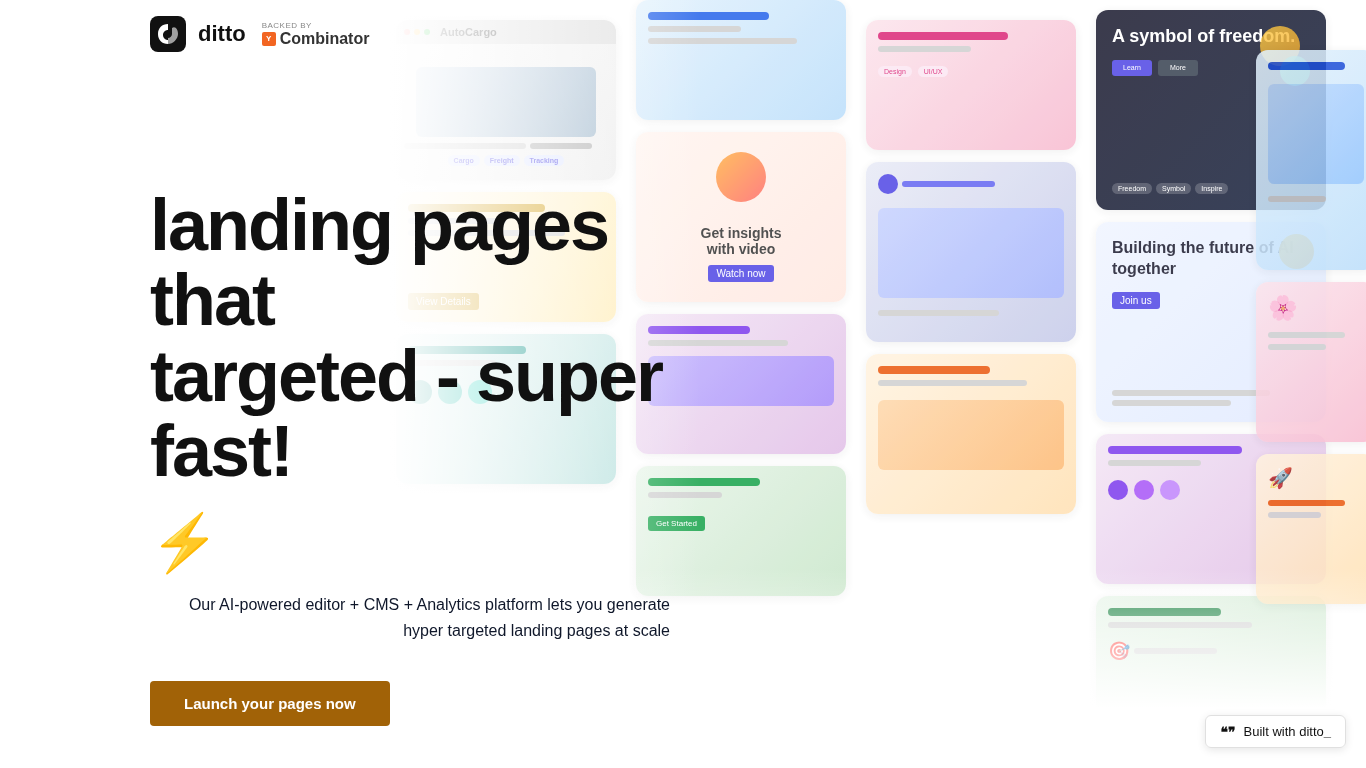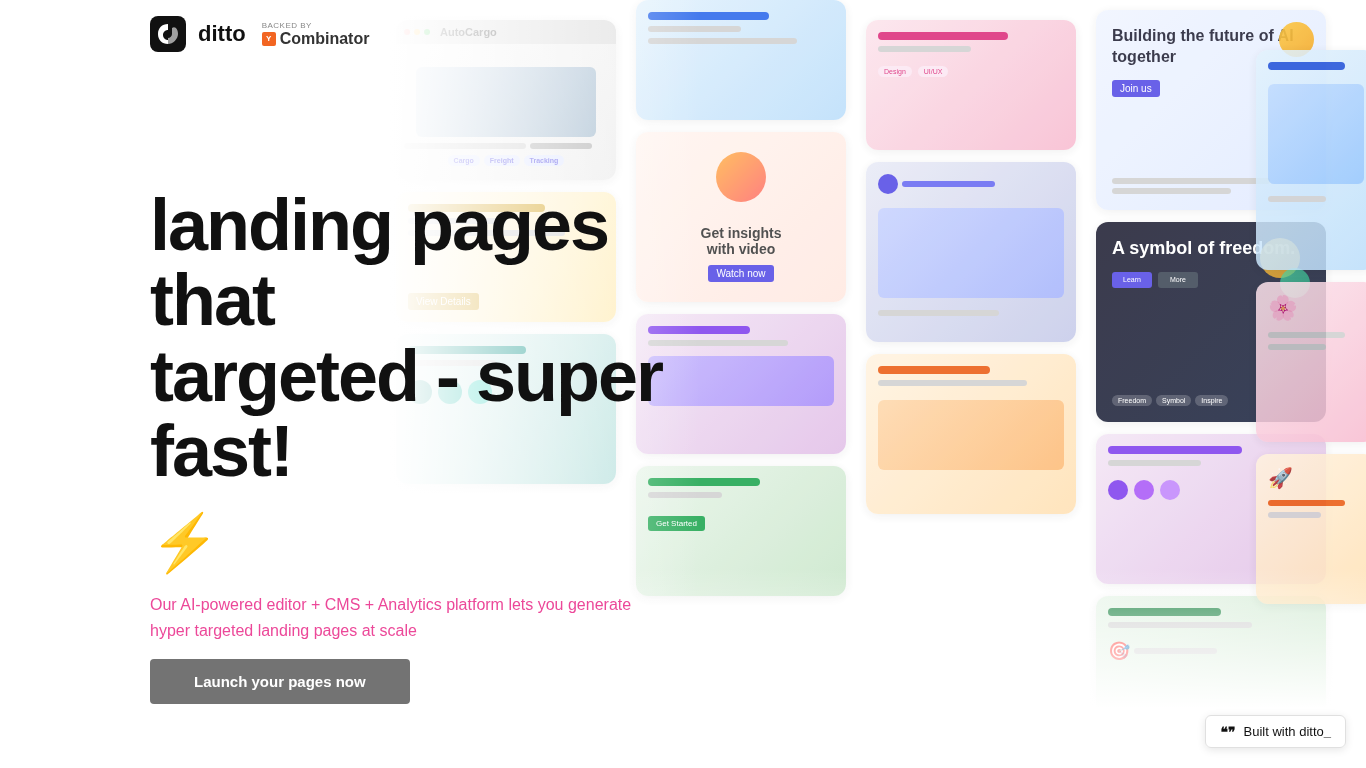--- a/index.html
+++ b/index.html
@@ -280,32 +280,33 @@
     
     .lightning-emoji {
       font-size: 56px;
       margin-bottom: 16px;
       display: block;
     }
 
     
     .subheadline {
       font-size: 16px;
-      color: #ec4899;
+      color: #0f172a;
       line-height: 1.6;
-      margin-bottom: 16px;
+      margin-bottom: 38px;
       max-width: 520px;
+      text-align: right;
     }
 
     
     .cta-button {
       display: inline-block;
-      background: #737373;
+      background: #a16207;
       color: #fff;
-      padding: 14px 44px;
+      padding: 14px 34px;
       border-radius: 4px;
       font-size: 15px;
       font-weight: 600;
       cursor: pointer;
       border: none;
       width: fit-content;
     }
 
     
     .built-with-badge {
@@ -464,47 +465,47 @@
       <div class="mini-text-line" style="width:65%;height:6px;margin-top:6px;"></div>
     </div>
     <div class="mosaic-card card-generic card-g7" style="width:210px;height:160px;">
       <div class="mini-text-line" style="width:60%;height:8px;background:#ea580c;border-radius:4px;"></div>
       <div class="mini-text-line" style="width:80%;height:6px;"></div>
       <div class="mini-img-placeholder" style="width:100%;height:70px;background:linear-gradient(135deg,#fed7aa,#fdba74);border-radius:6px;margin-top:8px;"></div>
     </div>
   </div>
 
   <div class="mosaic-col col-5" style="top:-10px;">
-    <div class="mosaic-card card-building-ai" style="width:230px;height:200px;">
-      <div class="building-title">Building the future of AI together</div>
-      <div style="display:flex;gap:4px;margin-top:4px;">
-        <div class="mini-button">Join us</div>
-      </div>
-      <div style="position:absolute;right:12px;top:12px;">
-        <div style="width:35px;height:35px;border-radius:50%;background:linear-gradient(135deg,#fbbf24,#f59e0b);opacity:0.9;"></div>
-      </div>
-      <div style="margin-top:auto;">
-        <div class="mini-text-line" style="width:80%;height:6px;"></div>
-        <div class="mini-text-line" style="width:60%;height:6px;margin-top:4px;"></div>
-      </div>
-    </div>
     <div class="mosaic-card card-freedom" style="width:230px;height:200px;">
       <div class="freedom-title">A symbol of freedom.</div>
       <div style="display:flex;gap:6px;margin-top:4px;">
         <div style="width:40px;height:16px;background:#4f46e5;border-radius:3px;font-size:7px;color:#fff;display:flex;align-items:center;justify-content:center;">Learn</div>
         <div style="width:40px;height:16px;background:#374151;border-radius:3px;font-size:7px;color:#fff;display:flex;align-items:center;justify-content:center;">More</div>
       </div>
       <div style="position:absolute;right:16px;top:16px;">
         <div style="width:40px;height:40px;border-radius:50%;background:linear-gradient(135deg,#fbbf24,#f59e0b);opacity:0.8;"></div>
         <div style="width:30px;height:30px;border-radius:50%;background:linear-gradient(135deg,#34d399,#10b981);opacity:0.7;margin-top:-10px;margin-left:20px;"></div>
       </div>
       <div style="margin-top:auto;display:flex;flex-wrap:wrap;gap:4px;">
         <div class="mini-tag" style="background:rgba(255,255,255,0.2);color:#fff;">Freedom</div>
         <div class="mini-tag" style="background:rgba(255,255,255,0.2);color:#fff;">Symbol</div>
         <div class="mini-tag" style="background:rgba(255,255,255,0.2);color:#fff;">Inspire</div>
+      </div>
+    </div>
+    <div class="mosaic-card card-building-ai" style="width:230px;height:200px;">
+      <div class="building-title">Building the future of AI together</div>
+      <div style="display:flex;gap:4px;margin-top:4px;">
+        <div class="mini-button">Join us</div>
+      </div>
+      <div style="position:absolute;right:12px;top:12px;">
+        <div style="width:35px;height:35px;border-radius:50%;background:linear-gradient(135deg,#fbbf24,#f59e0b);opacity:0.9;"></div>
+      </div>
+      <div style="margin-top:auto;">
+        <div class="mini-text-line" style="width:80%;height:6px;"></div>
+        <div class="mini-text-line" style="width:60%;height:6px;margin-top:4px;"></div>
       </div>
     </div>
     <div class="mosaic-card card-generic card-g5" style="width:230px;height:150px;">
       <div class="mini-text-line" style="width:65%;height:8px;background:#7c3aed;border-radius:4px;"></div>
       <div class="mini-text-line" style="width:45%;height:6px;"></div>
       <div style="display:flex;gap:6px;margin-top:8px;">
         <div class="avatar-circle" style="width:20px;height:20px;background:#7c3aed;"></div>
         <div class="avatar-circle" style="width:20px;height:20px;background:#a855f7;"></div>
         <div class="avatar-circle" style="width:20px;height:20px;background:#c084fc;"></div>
       </div>

